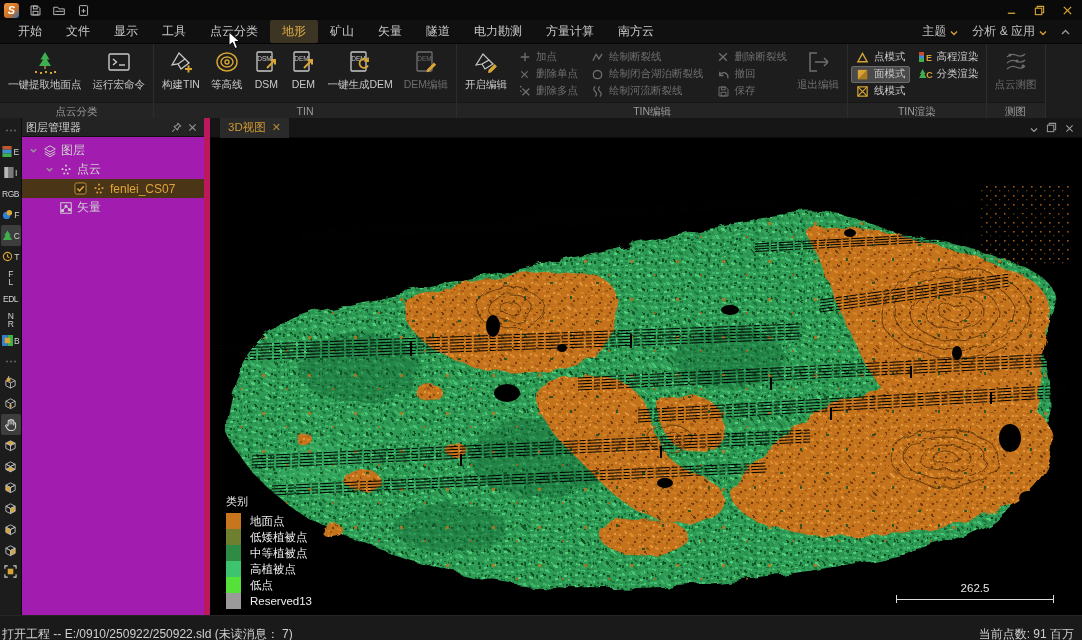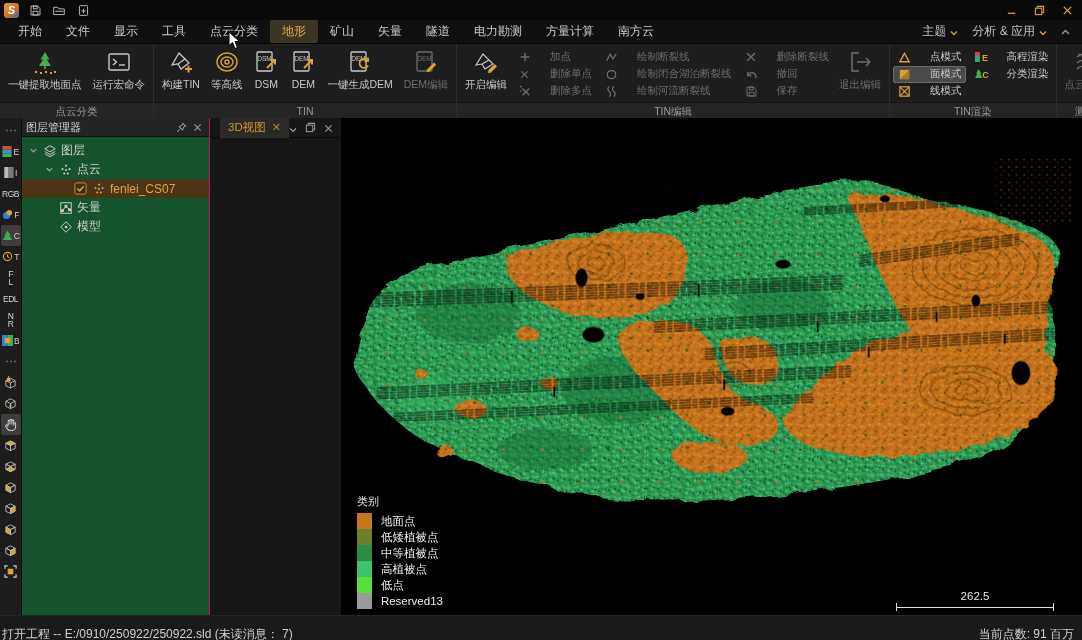--- a/index.html
+++ b/index.html
@@ -26,58 +26,58 @@
   .ribbon{height:74px;background:#1d1d1d;display:flex;overflow:hidden;}
   .rgroup{display:flex;flex-direction:column;border-right:1px solid #2d2d2d;}
   .rgroup-content{flex:1;display:flex;align-items:stretch;padding:2px 3px 0 3px;gap:1px;}
   .rgroup-name{height:16px;background:#242424;color:#9b9b9b;font-size:10.5px;line-height:16px;text-align:center;border-top:1px solid #161616;}
   .rfill{flex:1;display:flex;flex-direction:column;}
   .rfill .pad{flex:1}
   .rbtn{display:flex;flex-direction:column;align-items:center;justify-content:flex-start;padding:2px 5px 1px;gap:2px;color:#c9c9c9;font-size:10.5px;white-space:nowrap;border-radius:2px;}
   .rbtn .ric{height:28px;display:flex;align-items:center;justify-content:center;}
   .rbtn.disabled{color:#6e6e6e;}
   .smalls{display:grid;grid-template-rows:repeat(3,17px);grid-auto-flow:column;align-self:center;column-gap:4px;}
-  .sitem{display:flex;align-items:center;gap:18px;font-size:10.5px;color:#c9c9c9;padding:0 3px;white-space:nowrap;border-radius:2px;border:1px solid transparent;}
+  .sitem{display:flex;align-items:center;gap:4px;font-size:10.5px;color:#c9c9c9;padding:0 3px;white-space:nowrap;border-radius:2px;border:1px solid transparent;}
   .sitem.disabled{color:#6e6e6e;}
   .sitem.selected{background:#4a4a4a;border-color:#6b6b6b;}
   .sitem .sic{width:15px;display:flex;justify-content:center;}
 
   
   .main{height:497px;display:flex;background:#161616;}
   .strip{width:22px;background:#1c1c1c;border-right:1px solid #0c0c0c;display:flex;flex-direction:column;align-items:center;padding-top:2px;}
   .strip-btn{width:20px;height:21px;display:flex;align-items:center;justify-content:center;gap:1px;color:#c9c9c9;font-size:8px;border-radius:2px;}
   .strip-btn.active{background:#3d3d3d;}
   .strip-btn .slbl{font-size:8.5px;letter-spacing:-0.5px;color:#d3d3d3;line-height:8px;text-align:center;}
 
-  .panel{width:188px;background:#14532d;border-right:1px solid #be185d;display:flex;flex-direction:column;}
+  .panel{width:188px;background:#a21caf;border-right:6px solid #be185d;display:flex;flex-direction:column;}
   .panel-header{height:19px;background:#232323;display:flex;align-items:center;font-size:11px;color:#cfcfcf;padding:0 4px;border-bottom:1px solid #111;}
   .panel-header .ph-sp{flex:1}
   .panel-header .ph-ic{width:16px;display:flex;justify-content:center;color:#9a9a9a;}
   .tree{padding-top:4px;font-size:12px;}
   .trow{height:19px;display:flex;align-items:center;gap:4px;color:#cfcfcf;}
   .trow .exp{width:10px;display:flex;justify-content:center;}
   .trow .ticon{width:15px;display:flex;justify-content:center;}
   .trow.selected{background:#4a3517;color:#e2a43c;}
   .cbx{width:13px;height:13px;display:flex;align-items:center;justify-content:center;}
 
-  .viewport{flex:1;display:flex;flex-direction:row;position:relative;}
+  .viewport{flex:1;display:flex;flex-direction:column;position:relative;}
   .tabbar{height:20px;background:#161616;display:flex;align-items:center;border-bottom:1px solid #090909;}
   .tab{height:20px;display:flex;align-items:center;gap:6px;background:#2a2a2a;color:#cf9732;font-size:11.5px;padding:0 8px;margin-left:10px;}
   .tab .tx{color:#b58a32;font-size:11px;}
   .tabbar-right{margin-left:auto;display:flex;gap:8px;align-items:center;padding-right:8px;color:#9a9a9a;}
   .canvas{flex:1;background:#000;position:relative;overflow:hidden;}
   .canvas svg.cloud{position:absolute;inset:0;}
 
   .legend{position:absolute;left:16px;bottom:6px;z-index:5;}
   .legend-title{color:#e8e8e8;font-size:11px;margin-bottom:4px;}
   .legend-row{display:flex;align-items:center;height:16px;}
   .legend-sw{width:15px;height:16px;}
   .legend-lb{margin-left:9px;color:#efefef;font-size:11.5px;}
 
-  .scalebar{position:absolute;right:28px;bottom:4px;width:158px;z-index:5;text-align:center;}
+  .scalebar{position:absolute;right:28px;bottom:12px;width:158px;z-index:5;text-align:center;}
   .scale-label{color:#e8e8e8;font-size:11.5px;margin-bottom:1px;}
   .scale-line{height:8px;border-left:1px solid #ddd;border-right:1px solid #ddd;position:relative;}
   .scale-line:after{content:"";position:absolute;left:0;right:0;top:50%;border-top:1px solid #ddd;}
 
   
   .statusbar{height:38px;background:#1a1a1a;border-top:1px solid #262626;display:flex;align-items:center;font-size:12px;color:#cfcfcf;padding:0 8px 0 2px;}
   .statusbar .sb-right{margin-left:auto;}
 
   .cursor{position:absolute;left:228px;top:31px;z-index:50;pointer-events:none;}
 </style>
@@ -666,30 +666,20 @@
             <span class="ticon">
               <svg width="14" height="14" viewBox="0 0 16 16" fill="none" stroke="currentColor" stroke-width="1.1">
                 <rect x="2" y="2" width="12" height="12"></rect>
                 <path d="M4 11 L8 6 L12 10"></path>
                 <rect x="3" y="10" width="2" height="2" fill="currentColor"></rect>
                 <rect x="7" y="5" width="2" height="2" fill="currentColor"></rect>
                 <rect x="11" y="9" width="2" height="2" fill="currentColor"></rect>
               </svg>
             </span>
             <span>矢量</span>
-          </div>
-          <div class="trow" style="padding-left: 22px;">
-            <span class="exp"></span>
-            <span class="ticon">
-              <svg width="14" height="14" viewBox="0 0 16 16" fill="none" stroke="currentColor" stroke-width="1.1">
-                <path d="M8 2 L14 8 L8 14 L2 8 Z"></path>
-                <circle cx="8" cy="8" r="1.5" fill="currentColor" stroke="none"></circle>
-              </svg>
-            </span>
-            <span>模型</span>
           </div>
         </div>
     </div>
 
     <div class="viewport">
       <div class="tabbar">
         <div class="tab">
           <span>3D视图</span>
           <span class="tx">✕</span>
         </div>

